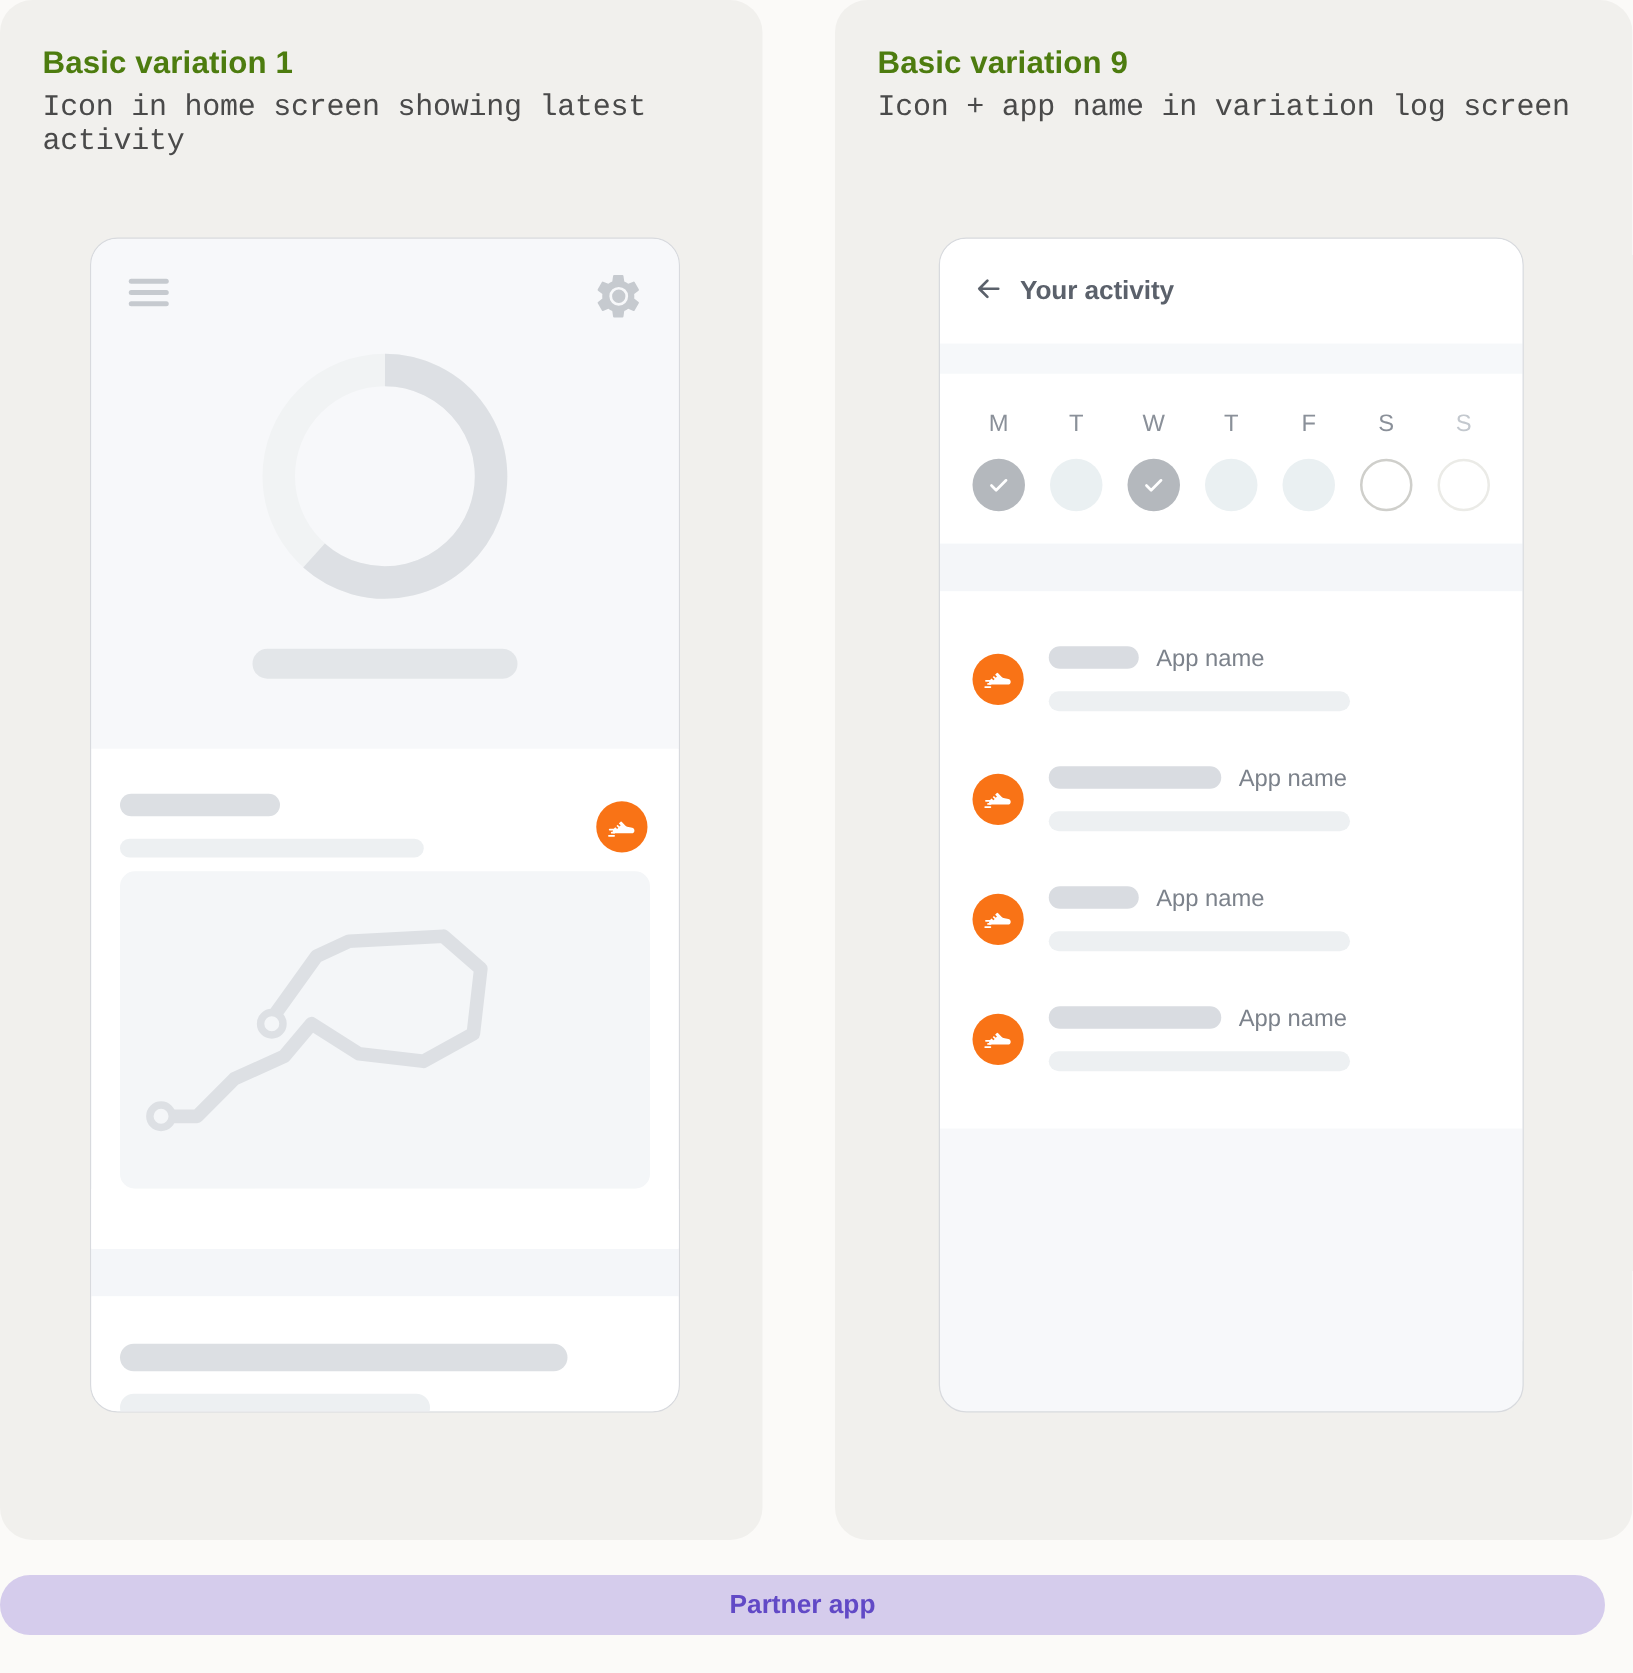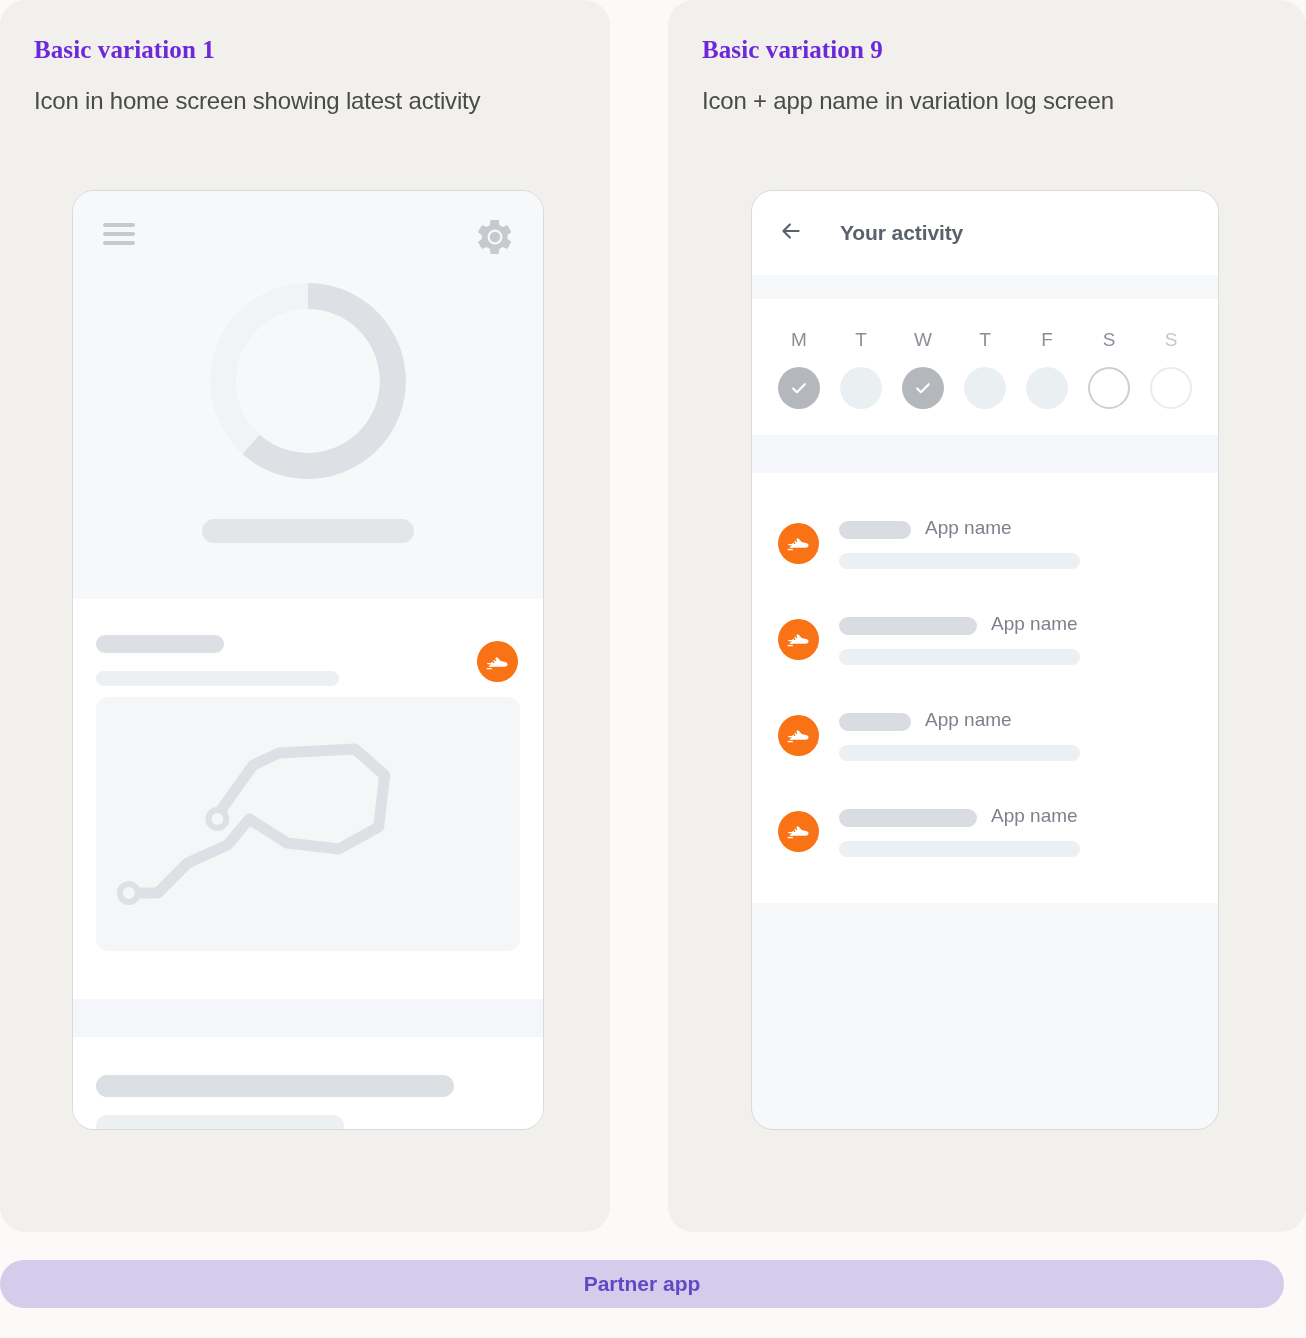--- a/index.html
+++ b/index.html
@@ -27,31 +27,31 @@
     background: #F1F0ED;
     border-radius: 26px;
     position: relative;
     overflow: hidden;
   }
   .panel-1 { width: 610px; height: 1232px; }
   .panel-2 { width: 638px; height: 1232px; }
 
   .panel-head { padding: 36px 0 0 34px; }
   .panel-title {
-    font-family: Liberation Serif, serif;
+    font-family: Liberation Sans, sans-serif;
     font-weight: bold;
     font-size: 25px;
-    color: #6d28d9;
+    color: #4d7c0f;
     letter-spacing: 0.1px;
   }
   .panel-sub {
-    font-family: Liberation Sans, sans-serif;
+    font-family: Liberation Mono, monospace;
     font-size: 24px;
     color: #4A4A4A;
-    margin-top: 23px;
+    margin-top: 8px;
     letter-spacing: -0.2px;
   }
 
   
   .phone {
     position: absolute;
     background: #F7F8FA;
     border: 1px solid #D8DADE;
     border-radius: 22px;
     overflow: hidden;
@@ -135,21 +135,21 @@
     width: 248px; height: 22px; border-radius: 11px; background: #EDF0F2;
   }
 
   
   .p2-header {
     height: 84px;
     background: #FFFFFF;
     display: flex;
     align-items: center;
     padding-left: 26px;
-    gap: 36px;
+    gap: 12px;
   }
   .p2-title {
     font-size: 21px;
     font-weight: bold;
     color: #5B616B;
     letter-spacing: -0.1px;
   }
   .p2-strip { height: 24px; background: #F6F8FA; }
 
   .p2-week {
@@ -180,21 +180,21 @@
 
   .p2-list { background: #FFFFFF; padding: 22px 0 24px 0; }
   .log-row {
     display: flex;
     align-items: center;
     padding: 14px 26px 14px 26px;
     height: 96px;
   }
   .log-icon { width: 41px; height: 41px; flex: 0 0 41px; }
   .log-body { margin-left: 20px; flex: 1; }
-  .log-top { display: flex; align-items: flex-end; gap: 14px; }
+  .log-top { display: flex; align-items: flex-start; gap: 14px; }
   .log-pill { height: 18px; border-radius: 9px; background: #D9DCE1; }
   .log-appname { font-size: 19px; color: #7C828B; white-space: nowrap; }
   .log-sub {
     margin-top: 14px;
     height: 16px; border-radius: 8px; background: #EDF0F2;
     width: 241px;
   }
 
   .p2-tail { background: #F7F8FA; height: 170px; }
 

